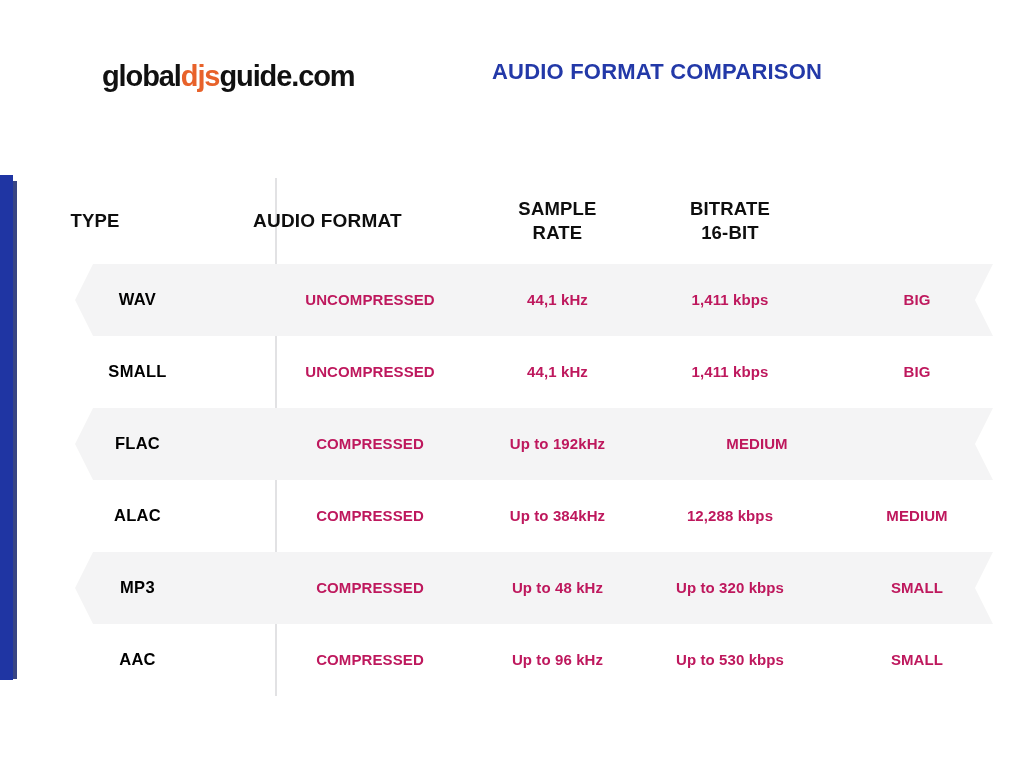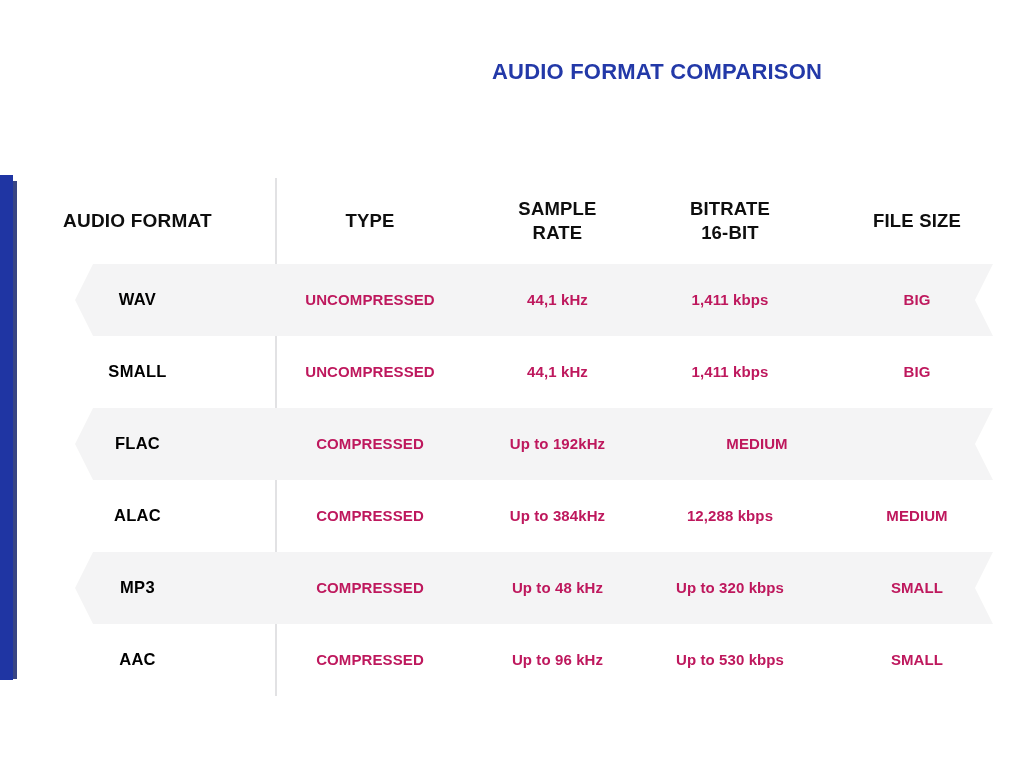--- a/index.html
+++ b/index.html
@@ -141,39 +141,39 @@
     letter-spacing: .1px;
   }
 </style>
 </head>
 <body>
 
 <div class="blue-bar"></div>
 <div class="blue-bar-edge"></div>
 
 <div class="header">
+  <div class="logo"><span>global</span><span class="accent">djs</span><span>guide.com</span></div>
   <div class="page-title">AUDIO FORMAT COMPARISON</div>
 </div>
 
 <div class="vdivider"></div>
 
 <div class="table">
 
   <div class="row head">
+    <div class="cell c-type">TYPE</div>
     <div class="cell c-format">AUDIO FORMAT</div>
-    <div class="cell c-type">TYPE</div>
     <div class="cell c-rate">
       <div>SAMPLE</div>
       <div>RATE</div>
     </div>
     <div class="cell c-bitrate">
       <div>BITRATE</div>
       <div>16-BIT</div>
     </div>
-    <div class="cell c-size">FILE SIZE</div>
   </div>
 
   <div id="rows-container">
       <div class="row striped">
         <div class="cell c-format"><span class="format-name">WAV</span></div>
         <div class="cell c-type"><span class="body-cell">UNCOMPRESSED</span></div>
         <div class="cell c-rate"><span class="body-cell">44,1 kHz</span></div>
         <div class="cell c-bitrate"><span class="body-cell">1,411 kbps</span></div>
         <div class="cell c-size"><span class="body-cell">BIG</span></div>
       </div>

